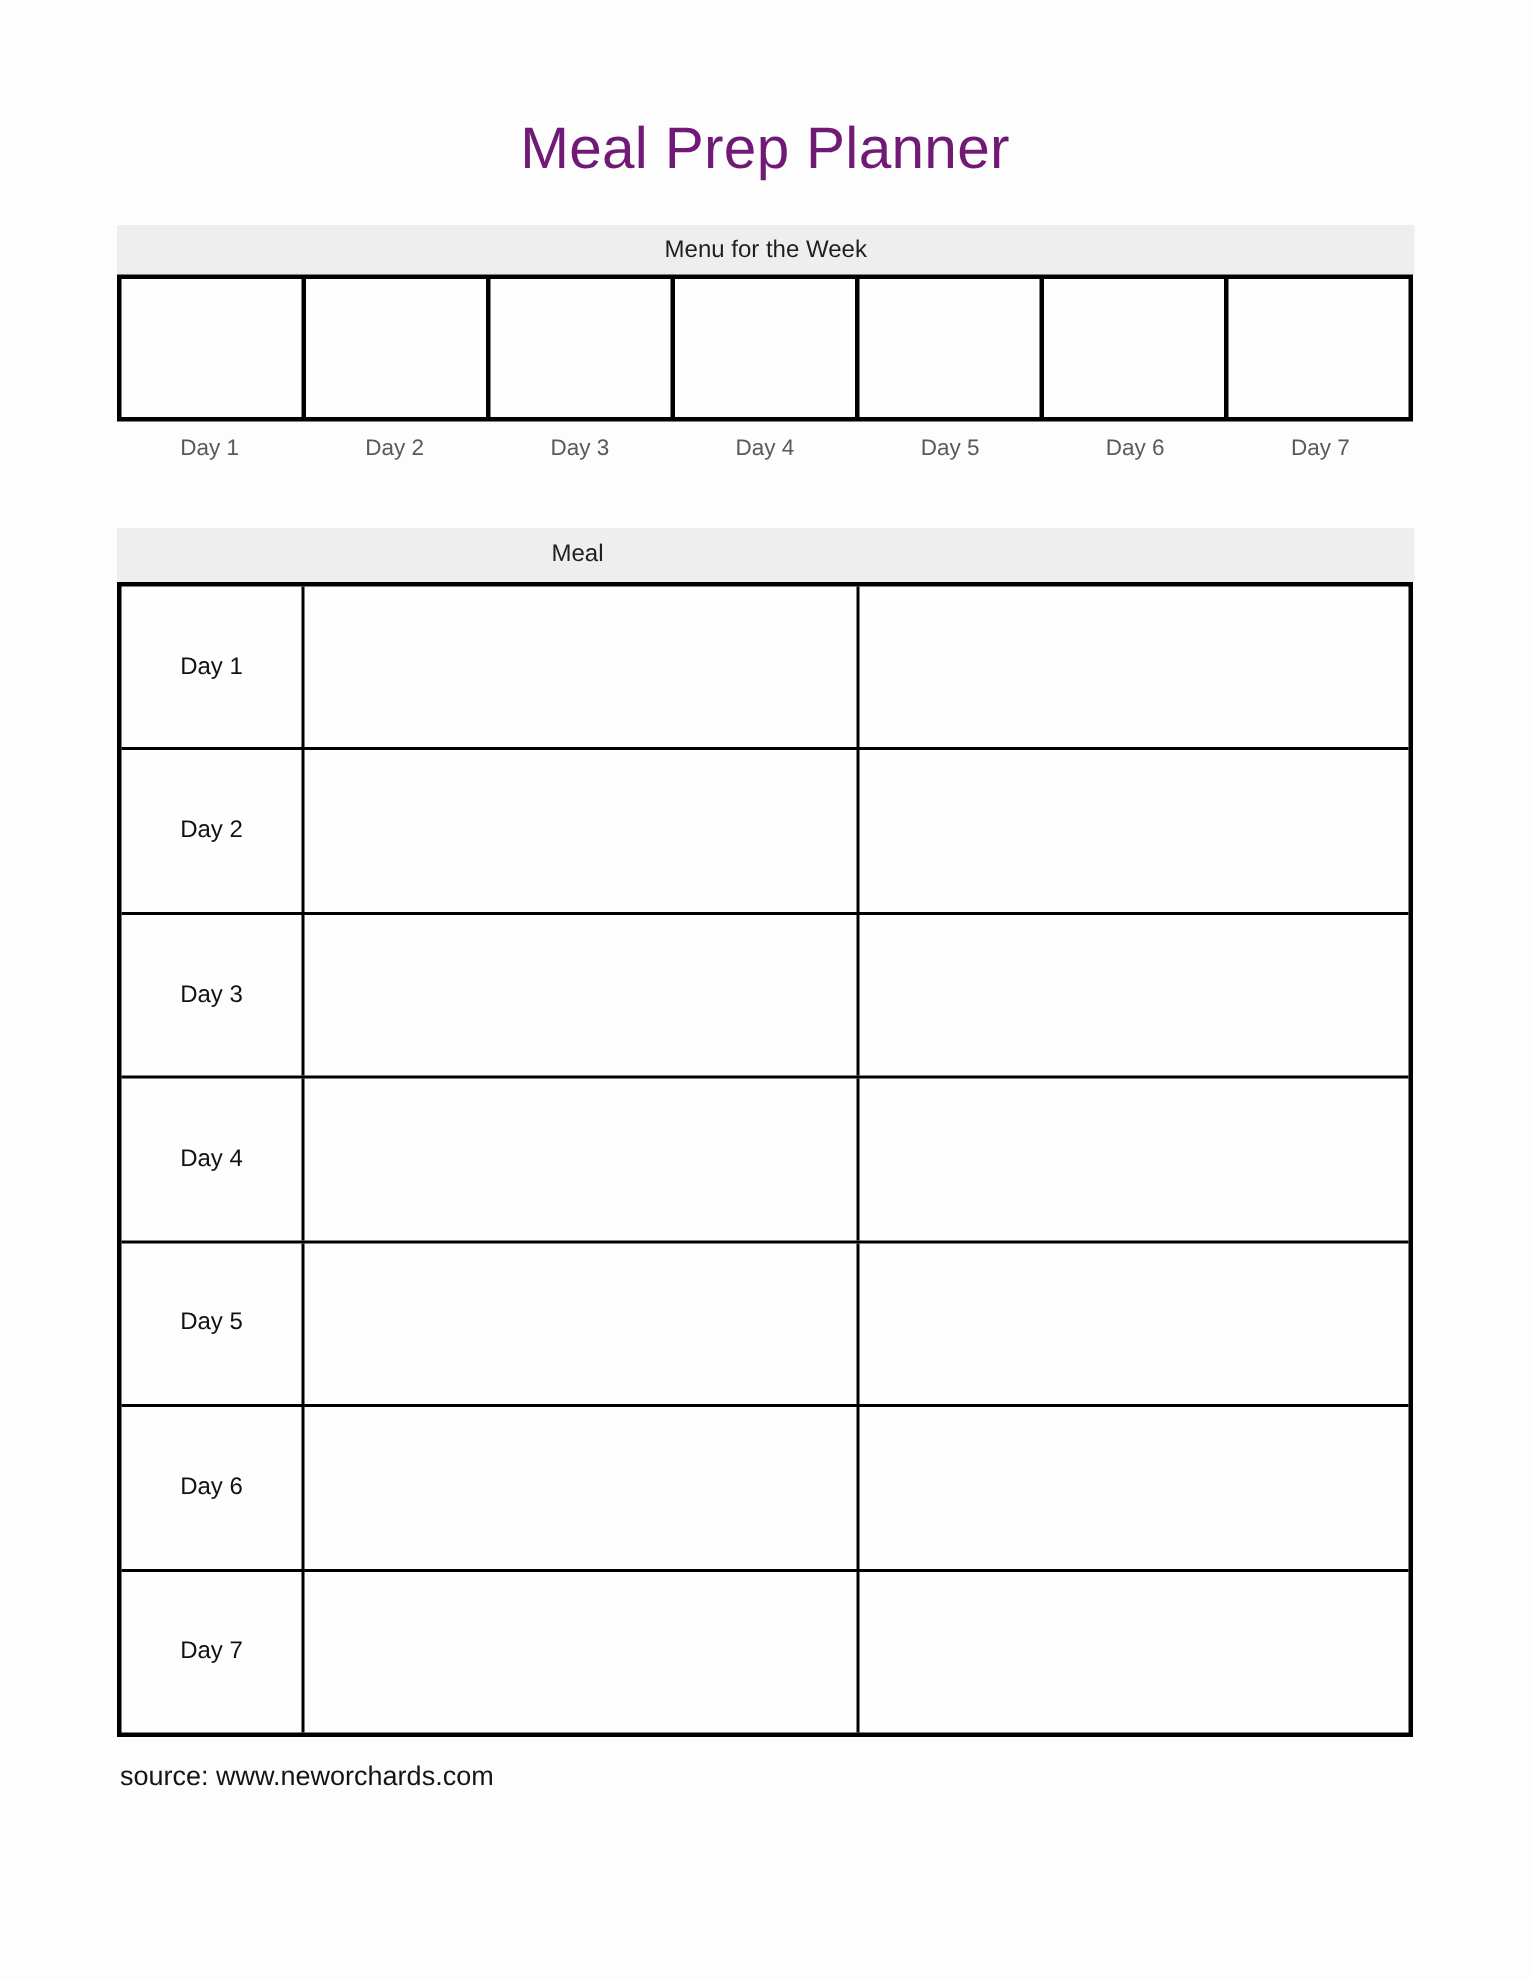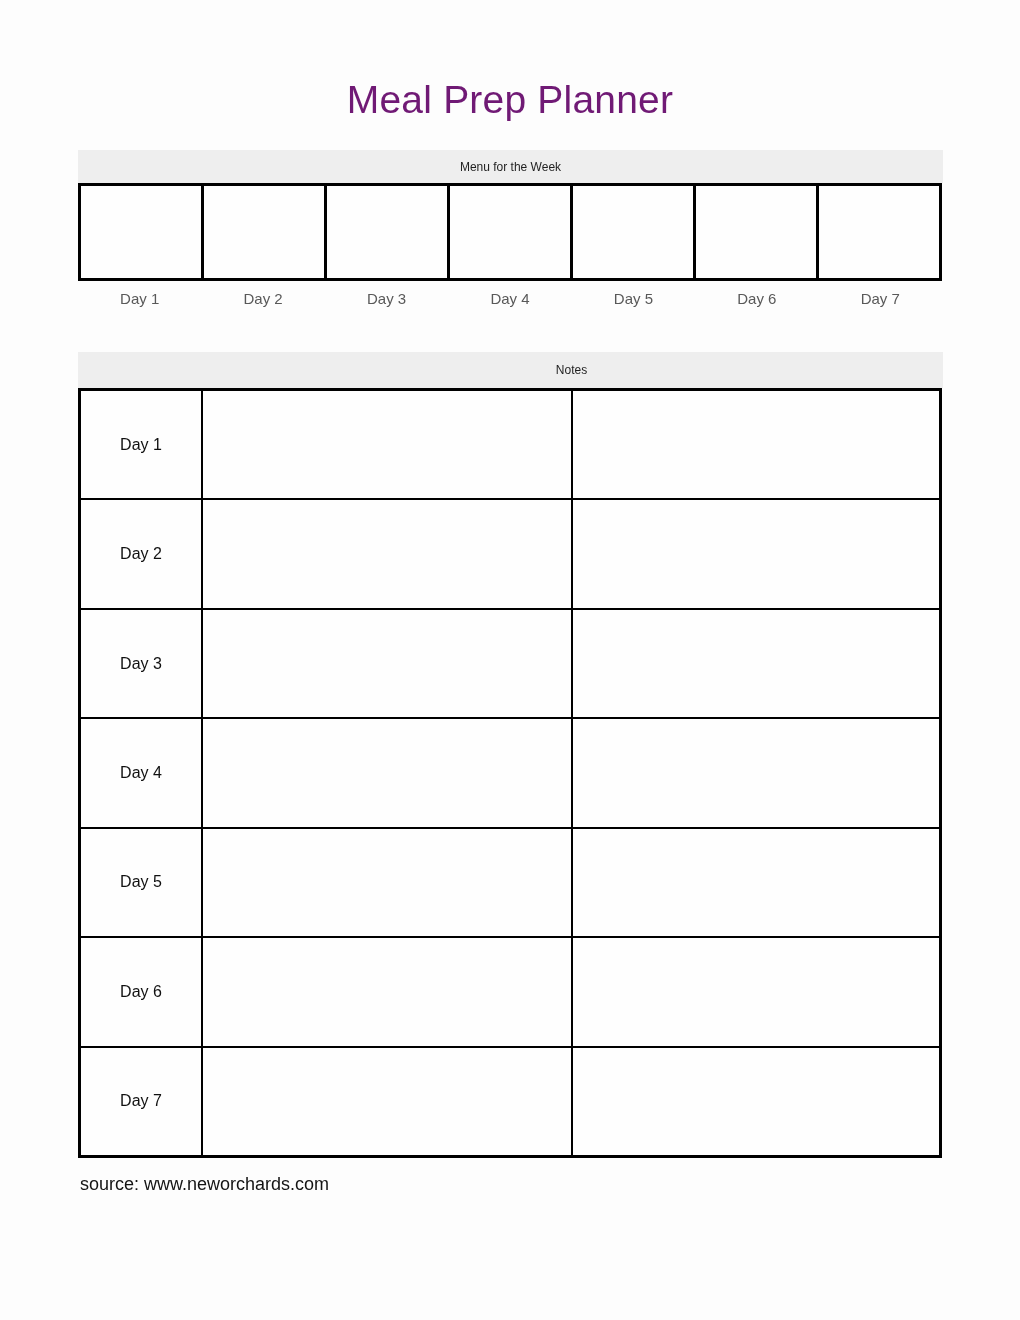--- a/index.html
+++ b/index.html
@@ -17,21 +17,21 @@
     position:absolute;left:0;top:78px;width:1020px;
     text-align:center;
     font-size:39px;font-weight:500;letter-spacing:0.2px;
     color:#701a75;
   }
 
   .section-bar{
     position:absolute;left:78px;width:865px;
     background:#eeeeee;
     display:flex;align-items:center;
-    font-size:12px;color:#1f1f1f;
+    font-size:16px;color:#1f1f1f;
     box-sizing:border-box;
   }
   .menu-bar{top:150px;height:33px;justify-content:center;}
 
   .menu-boxes{
     position:absolute;left:78px;top:183px;width:864px;height:98px;
     display:flex;
     border:3px solid #000;
     box-sizing:border-box;
     background:#fefefe;
@@ -101,21 +101,21 @@
     <span>Day 2</span>
     <span>Day 3</span>
     <span>Day 4</span>
     <span>Day 5</span>
     <span>Day 6</span>
     <span>Day 7</span>
   </div>
 
   <div class="section-bar planner-bar">
     <span class="col-day"></span>
-    <span class="col-notes">Notes</span>
+    <span class="col-meal">Meal</span>
   </div>
 
   <div class="planner-table">
     <div class="p-row">
       <div class="cell-day">Day 1</div>
       <div class="cell-meal"></div>
       <div class="cell-notes"></div>
     </div>
     <div class="p-row">
       <div class="cell-day">Day 2</div>

